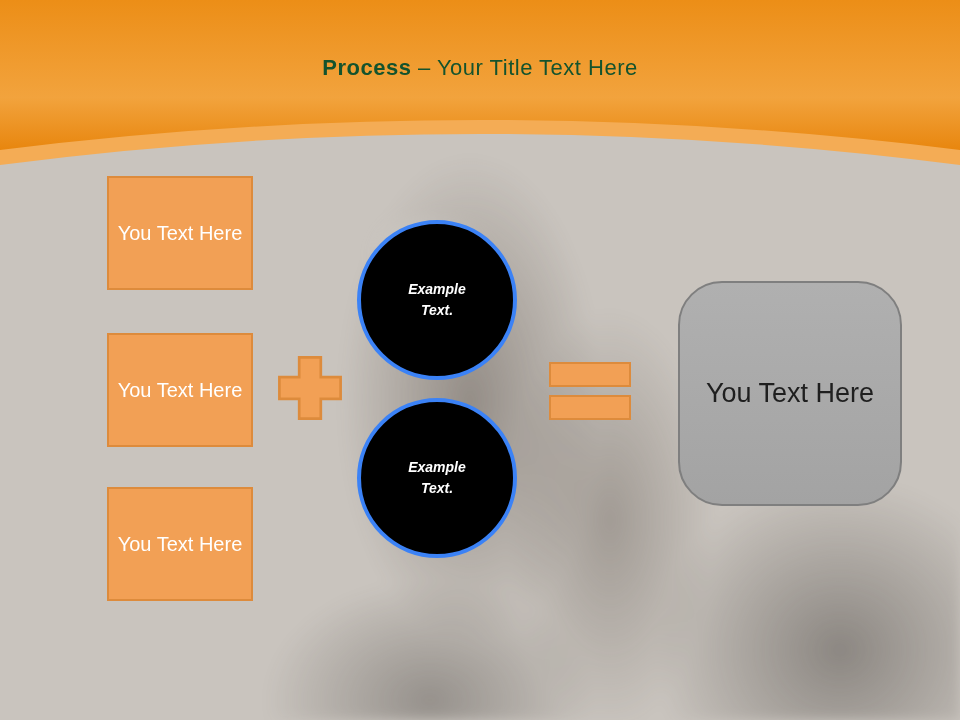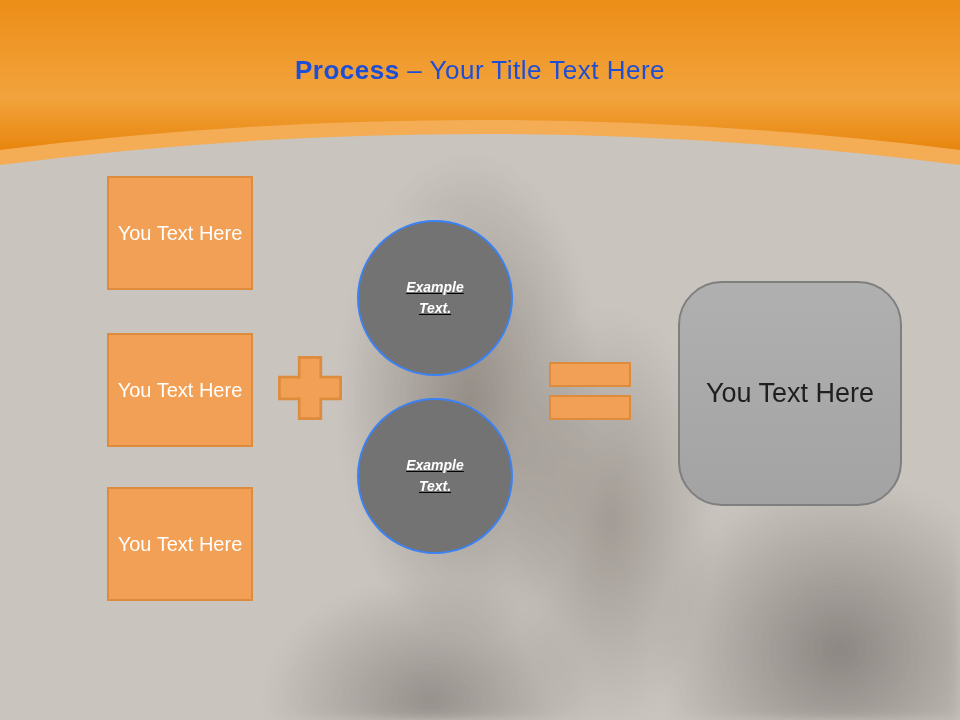--- a/index.html
+++ b/index.html
@@ -37,22 +37,22 @@
     width: 960px;
     height: 190px;
     display: block;
   }
   .slide-title {
     position: absolute;
     top: 55px;
     left: 0;
     width: 960px;
     text-align: center;
-    color: #1d4ed8;
-    font-size: 26px;
+    color: #14532d;
+    font-size: 22px;
     letter-spacing: 0.5px;
     white-space: pre;
   }
   .slide-title .bold { font-weight: 700; }
   .slide-title .rest { font-weight: 400; }
 
   
   .orange-box {
     position: absolute;
     left: 107px;
@@ -97,26 +97,25 @@
     margin-bottom: 8px;
   }
 
   
   .dark-circle {
     position: absolute;
     left: 357px;
     width: 152px;
     height: 152px;
     border-radius: 50%;
-    background: #737373;
-    border: 2px solid #3b82f6;
+    background: #000000;
+    border: 4px solid #3b82f6;
     display: flex;
     align-items: center;
     justify-content: center;
-    text-decoration: underline;
   }
   .dark-circle.c1 { top: 220px; }
   .dark-circle.c2 { top: 398px; }
   .dark-circle .circle-label {
     width: 92px;
     text-align: center;
     color: #FFFFFF;
     font-size: 14px;
     font-weight: 700;
     font-style: italic;

